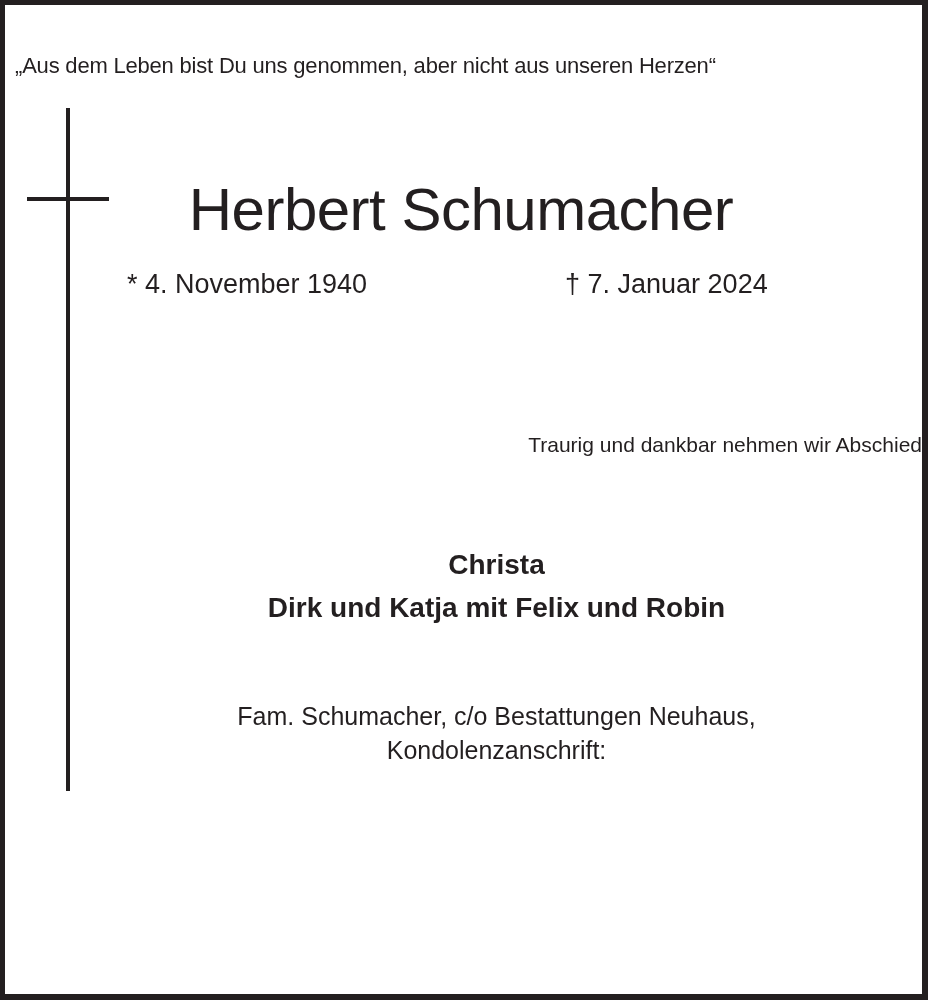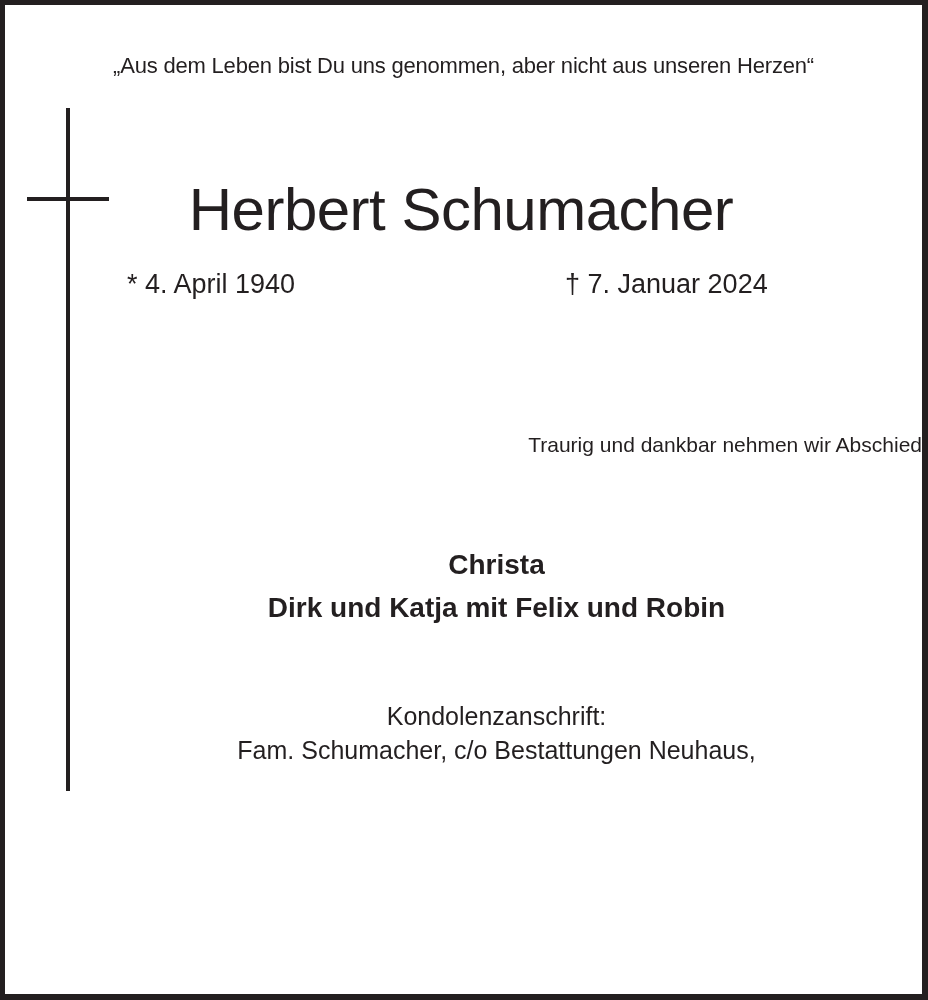--- a/index.html
+++ b/index.html
@@ -22,34 +22,34 @@
   .died { top: 264px; left: 560px; font-size: 27px; }
   .farewell { top: 428px; left: 66px; right: 0; text-align: right; font-size: 21px; }
   .family { top: 538px; left: 66px; right: 0; text-align: center; font-size: 28px; font-weight: bold; line-height: 43px; }
   .condolence { top: 694px; left: 66px; right: 0; text-align: center; font-size: 25px; line-height: 34px; }
   .service { top: 845px; left: 10px; right: 10px; text-align: center; font-size: 25px; line-height: 34px; }
 </style>
 </head>
 <body>
 
 <div class="card">
-  <div class="abs quote" style="text-align:center;">„Aus dem Leben bist Du uns genommen, aber nicht aus unseren Herzen“</div>
+  <div class="abs quote" style="">„Aus dem Leben bist Du uns genommen, aber nicht aus unseren Herzen“</div>
 
   <div class="abs cross-v"></div>
   <div class="abs cross-h"></div>
 
   <div class="abs name">Herbert Schumacher</div>
-  <div class="abs born">* 4. April 1940</div>
+  <div class="abs born">* 4. November 1940</div>
   <div class="abs died">† 7. Januar 2024</div>
 
   <div class="abs farewell">Traurig und dankbar nehmen wir Abschied</div>
 
   <div class="abs family">
     <div>Christa</div>
     <div>Dirk und Katja mit Felix und Robin</div>
   </div>
 
   <div class="abs condolence">
+    <div>Fam. Schumacher, c/o Bestattungen Neuhaus,</div>
     <div>Kondolenzanschrift:</div>
-    <div>Fam. Schumacher, c/o Bestattungen Neuhaus,</div>
   </div>
 
 </div>
 
 </body></html>

